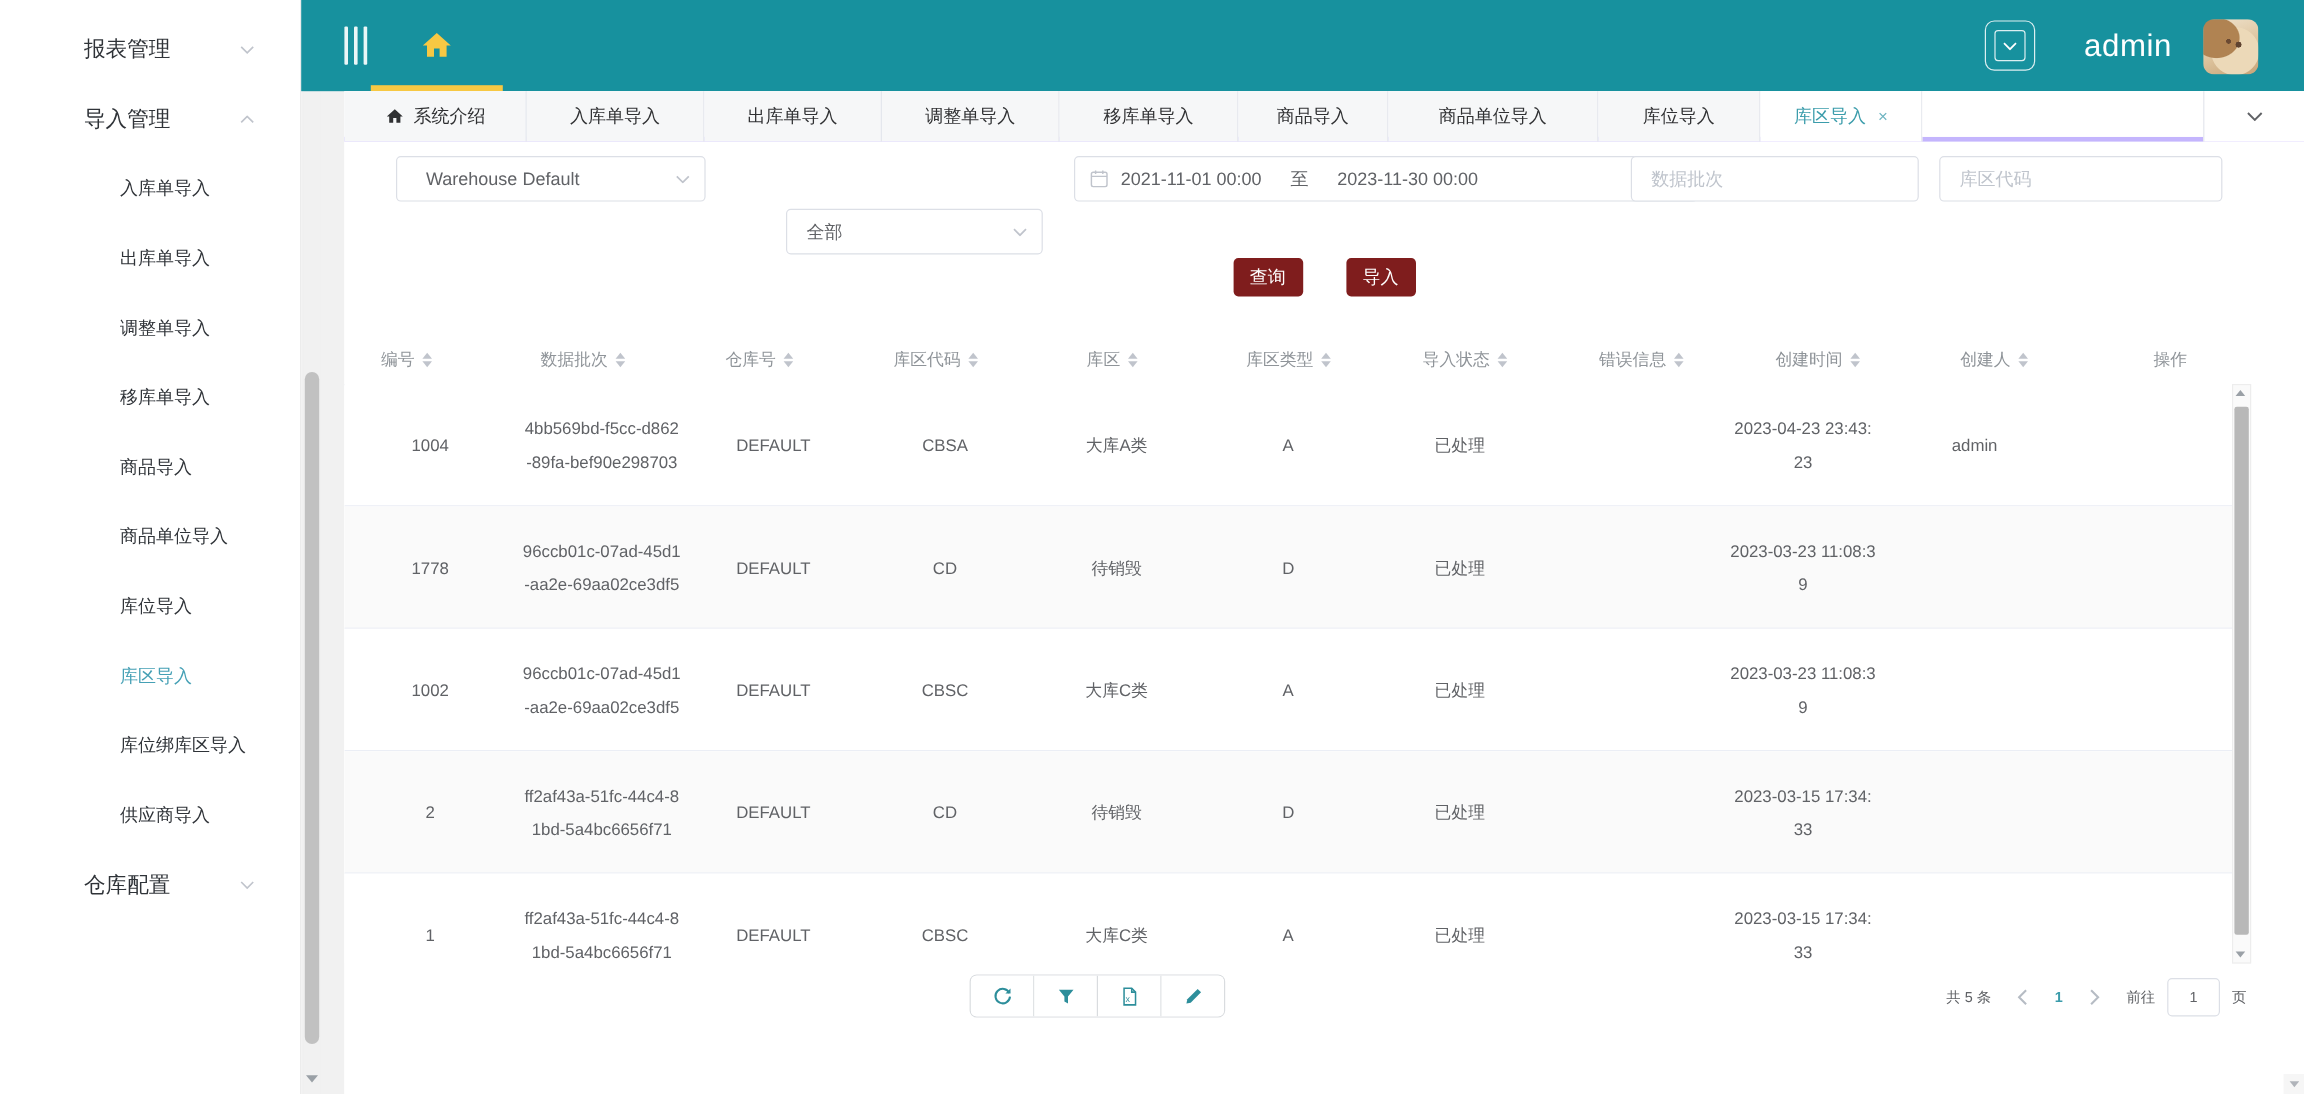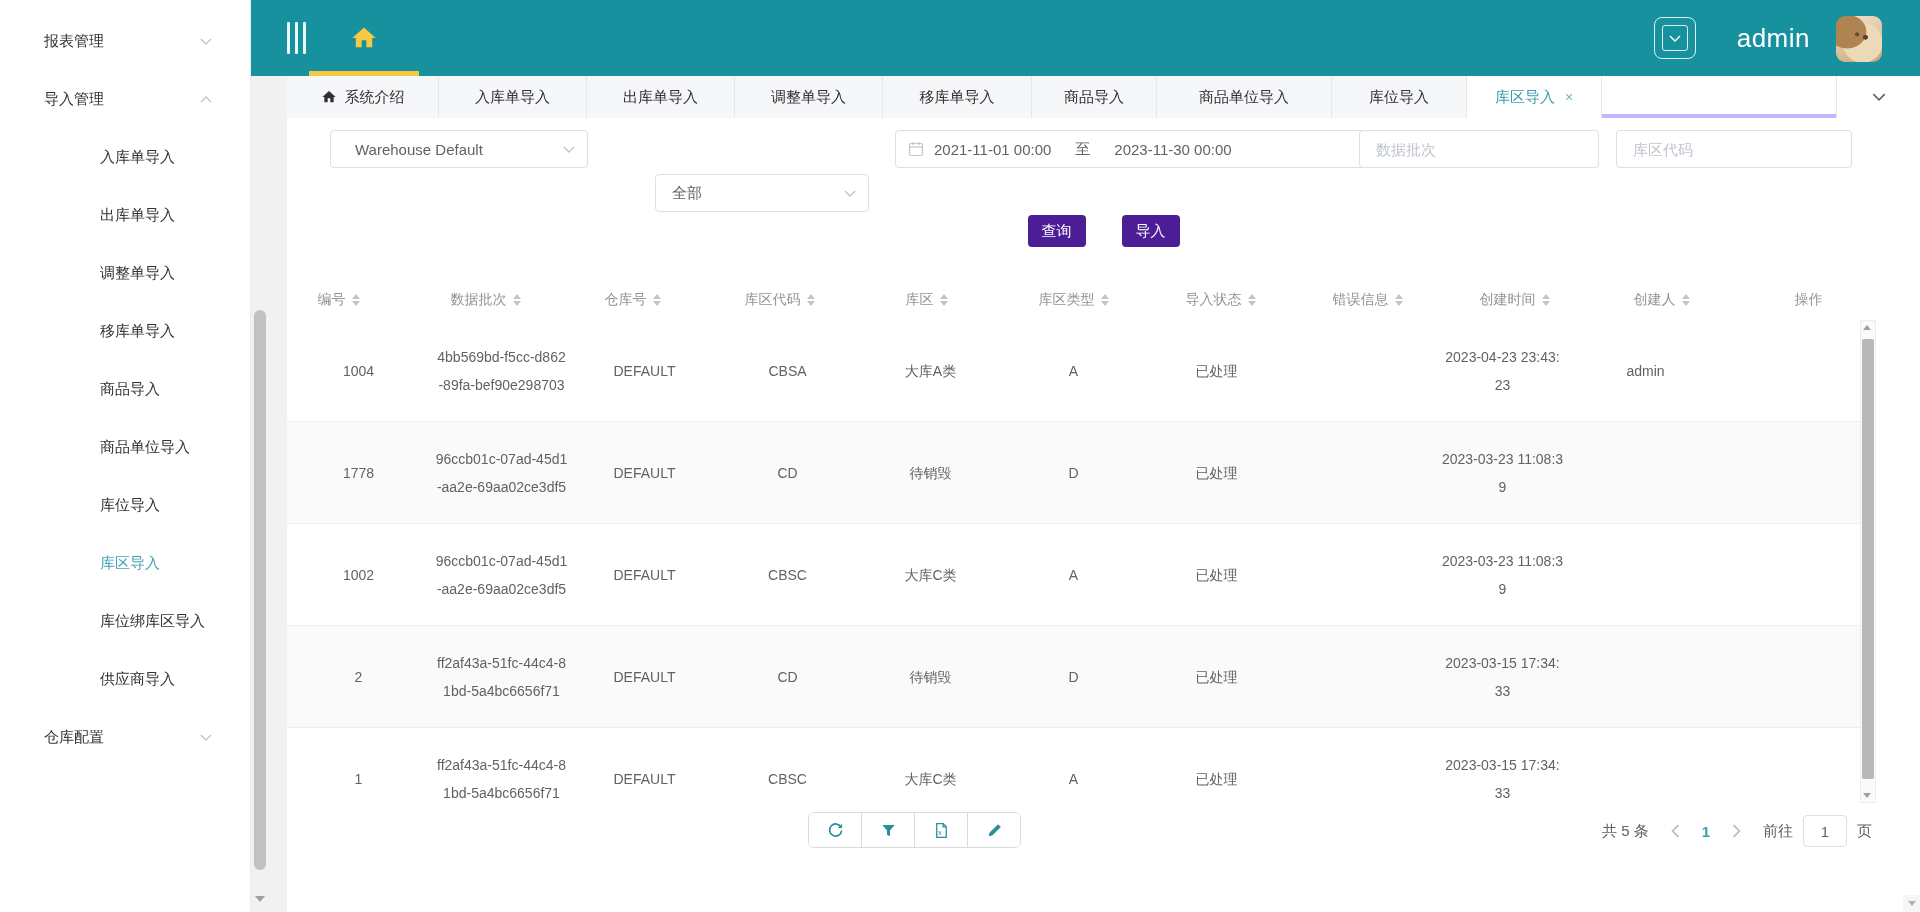--- a/index.html
+++ b/index.html
@@ -3,21 +3,21 @@
 <meta charset="utf-8">
 <style>
   html,body{margin:0;padding:0;background:#fff;}
   .app{position:relative;width:1920px;height:912px;overflow:hidden;background:#fff;
        font-family:"Liberation Sans","DejaVu Sans",sans-serif;color:#303133;}
 
   
   .sidebar{position:absolute;left:0;top:0;width:251px;height:912px;background:#fff;
            border-right:1px solid #ececec;box-sizing:border-box;padding-top:12px;}
   .menu-item{height:58px;display:flex;align-items:center;cursor:pointer;}
-  .menu-item.top{padding-left:44px;font-size:15px;color:#2f3338;}
+  .menu-item.top{padding-left:70px;font-size:18px;color:#2f3338;}
   .menu-item.sub{padding-left:100px;font-size:15px;color:#2f3338;}
   .menu-item .chev{margin-left:auto;margin-right:38px;color:#c0c4cc;}
   .menu-item.active{color:#45a0b5;}
   .chev svg{display:block;}
 
   
   .side-strip{position:absolute;left:251px;top:76px;width:36px;height:836px;background:#f1f1f1;}
   .side-scrollbar{position:absolute;left:2px;top:0;width:14px;height:836px;background:#f1f1f1;}
   .side-thumb{position:absolute;left:1px;top:234px;width:12px;height:560px;background:#c1c1c1;border-radius:6px;}
   .side-down{position:absolute;left:0;bottom:6px;width:14px;height:14px;display:flex;align-items:center;justify-content:center;}
@@ -71,21 +71,21 @@
   .daterange .sep{color:#606266;margin:0 14px;}
   .inp{padding-left:14px;}
   .inp input{border:none;outline:none;width:100%;font-size:15px;color:#606266;background:transparent;
              font-family:"Liberation Sans","DejaVu Sans",sans-serif;}
   .inp input::placeholder{color:#bfc4cc;}
   .inp-batch{left:1072px;width:240px;}
   .inp-code{left:1329px;width:236px;}
 
   
   .actions{position:absolute;left:0;top:139px;width:1633px;display:flex;justify-content:center;gap:36px;}
-  .btn{height:32px;min-width:58px;padding:0 14px;background:#4c1d95;color:#fff;border:none;border-radius:4px;
+  .btn{height:32px;min-width:58px;padding:0 14px;background:#7f1d1d;color:#fff;border:none;border-radius:4px;
        font-size:15px;cursor:pointer;font-family:"Liberation Sans","DejaVu Sans",sans-serif;}
 
   
   .thead{position:absolute;left:0;top:204px;width:1573px;height:40px;display:grid;
          grid-template-columns:repeat(11,1fr);align-items:center;border-bottom:1px solid #ebeef5;gap:44px;}
   .th{display:flex;align-items:center;justify-content:center;gap:6px;font-size:14px;color:#8f9499;cursor:pointer;}
   .carets{display:inline-flex;flex-direction:column;gap:2px;}
   .carets .cu{width:0;height:0;border-left:4px solid transparent;border-right:4px solid transparent;border-bottom:5px solid #c0c4cc;}
   .carets .cd{width:0;height:0;border-left:4px solid transparent;border-right:4px solid transparent;border-top:5px solid #c0c4cc;}
   .tbody{position:absolute;left:0;top:244px;width:1573px;height:483px;overflow:hidden;}
@@ -99,21 +99,21 @@
   .tscroll .up{position:absolute;top:4px;left:2px;}
   .tscroll .dn{position:absolute;bottom:4px;left:2px;}
   .tscroll .thumb{position:absolute;left:1px;top:18px;width:12px;height:440px;background:#b8b8b8;border-radius:2px;}
 
   
   .footer{position:absolute;left:0;top:736px;width:1633px;height:36px;}
   .toolgroup{position:absolute;left:521px;top:0;display:flex;border:1px solid #d9dcdf;border-radius:6px;overflow:hidden;background:#fff;}
   .tool{width:52px;height:34px;display:flex;align-items:center;justify-content:center;border-right:1px solid #d9dcdf;
         color:#2d8e9b;cursor:pointer;background:#fff;}
   .tool:last-child{border-right:none;}
-  .pager{position:absolute;right:48px;top:3px;display:flex;align-items:center;gap:22px;font-size:15px;color:#606266;}
+  .pager{position:absolute;right:48px;top:3px;display:flex;align-items:center;gap:22px;font-size:12px;color:#606266;}
   .pager .num{color:#3b9cab;font-weight:bold;}
   .pager .nav{color:#b6bcc4;display:flex;cursor:pointer;}
   .goto{display:flex;align-items:center;gap:10px;}
   .goto .box{width:42px;height:30px;border:1px solid #dcdfe6;border-radius:4px;display:flex;align-items:center;justify-content:center;color:#606266;}
 
   
   .corner{position:absolute;right:0;bottom:0;width:17px;height:17px;background:#f6f6f6;display:flex;align-items:center;justify-content:center;}
   .corner .tri-dn{border-left-width:4px;border-right-width:4px;border-top-width:5px;border-top-color:#b0b4ba;}
 </style>
 </head>

